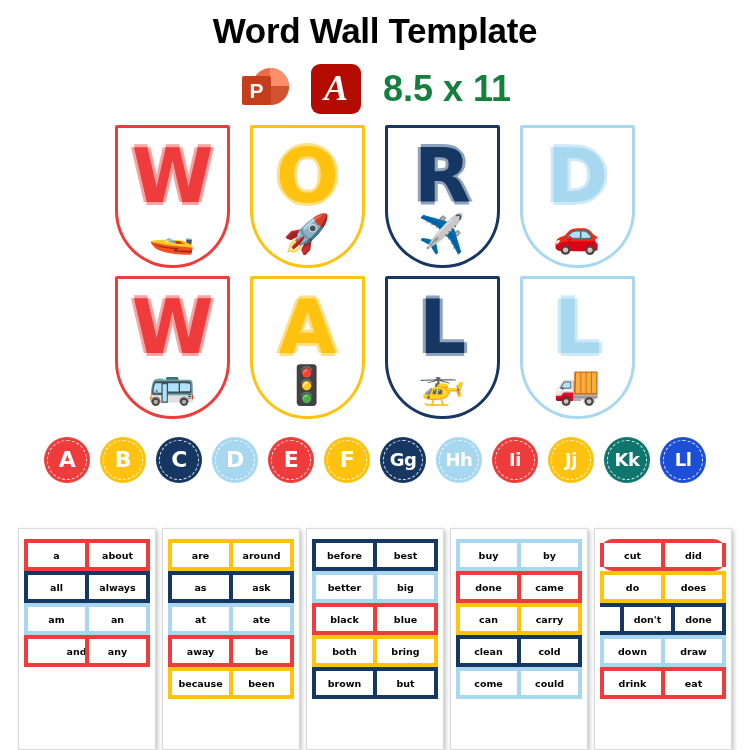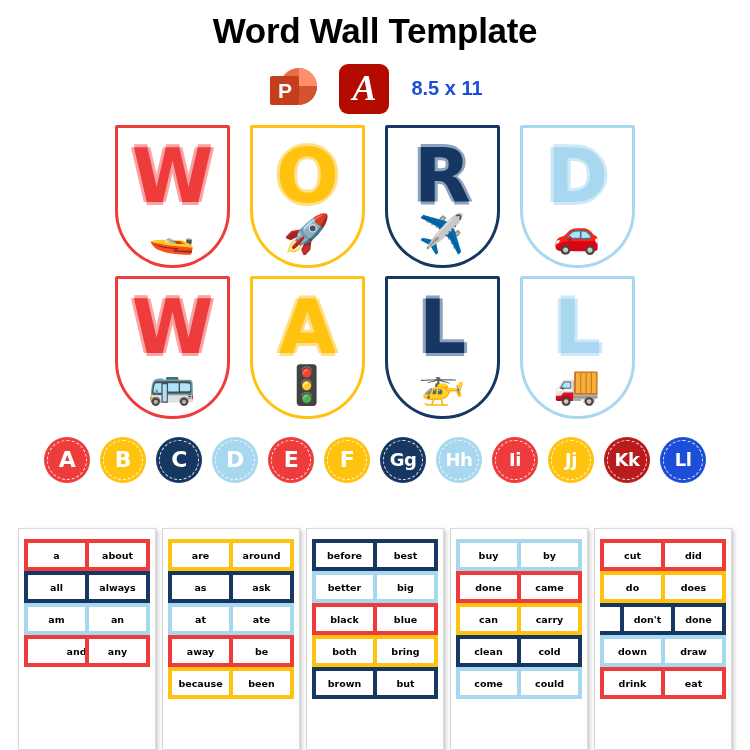--- a/index.html
+++ b/index.html
@@ -94,23 +94,23 @@
     left: 0; top: 0; right: 0; bottom: 0;
     color: #ffffff;
     font-size: 36px;
     line-height: 50px;
     text-align: center;
     font-family: "Liberation Serif", serif;
     font-weight: bold;
     font-style: italic;
   }
   #size-label {
-    font-size: 20px;
-    font-weight: bold;
-    color: #1d4ed8;
+    font-size: 36px;
+    font-weight: bold;
+    color: #15803d;
     margin-left: 2px;
   }
 
   
   #banner-area {
     margin-top: 8px;
     display: flex;
     flex-direction: column;
     gap: 8px;
     align-items: center;
@@ -328,21 +328,21 @@
       <div class="alpha-label pair">Hh</div>
     </div>
     <div class="alpha-circle" style="background: rgb(238, 59, 59);">
       <div class="dash"></div>
       <div class="alpha-label pair">Ii</div>
     </div>
     <div class="alpha-circle" style="background: rgb(255, 194, 14);">
       <div class="dash"></div>
       <div class="alpha-label pair">Jj</div>
     </div>
-    <div class="alpha-circle" style="background: #b91c1c;">
+    <div class="alpha-circle" style="background: #0f766e;">
       <div class="dash"></div>
       <div class="alpha-label pair">Kk</div>
     </div>
     <div class="alpha-circle" style="background: #1d4ed8;">
       <div class="dash"></div>
       <div class="alpha-label pair">Ll</div>
     </div>
   </div>
 
 <div id="pages-row">
@@ -424,21 +424,21 @@
       <div class="word-row" style="border-color: rgb(23, 55, 99);">
         <div class="word-cell left" style="border-color: rgb(23, 55, 99);">clean</div>
         <div class="word-cell right" style="border-color: rgb(23, 55, 99);">cold</div>
       </div>
       <div class="word-row" style="border-color: rgb(168, 216, 240);">
         <div class="word-cell left" style="border-color: rgb(168, 216, 240);">come</div>
         <div class="word-cell right" style="border-color: rgb(168, 216, 240);">could</div>
       </div>
     </div>
     <div class="page-card">
-      <div class="word-row" style="border-color: rgb(238, 59, 59);">
+      <div class="word-row" style="border-color: rgb(238, 59, 59); border-radius: 13px;">
         <div class="word-cell left" style="border-color: rgb(238, 59, 59);">cut</div>
         <div class="word-cell right" style="border-color: rgb(238, 59, 59);">did</div>
       </div>
       <div class="word-row" style="border-color: rgb(255, 194, 14);">
         <div class="word-cell left" style="border-color: rgb(255, 194, 14);">do</div>
         <div class="word-cell right" style="border-color: rgb(255, 194, 14);">does</div>
       </div>
       <div class="word-row" style="border-color: rgb(23, 55, 99); padding-left: 20px;">
         <div class="word-cell left" style="border-color: rgb(23, 55, 99);">don't</div>
         <div class="word-cell right" style="border-color: rgb(23, 55, 99);">done</div>

